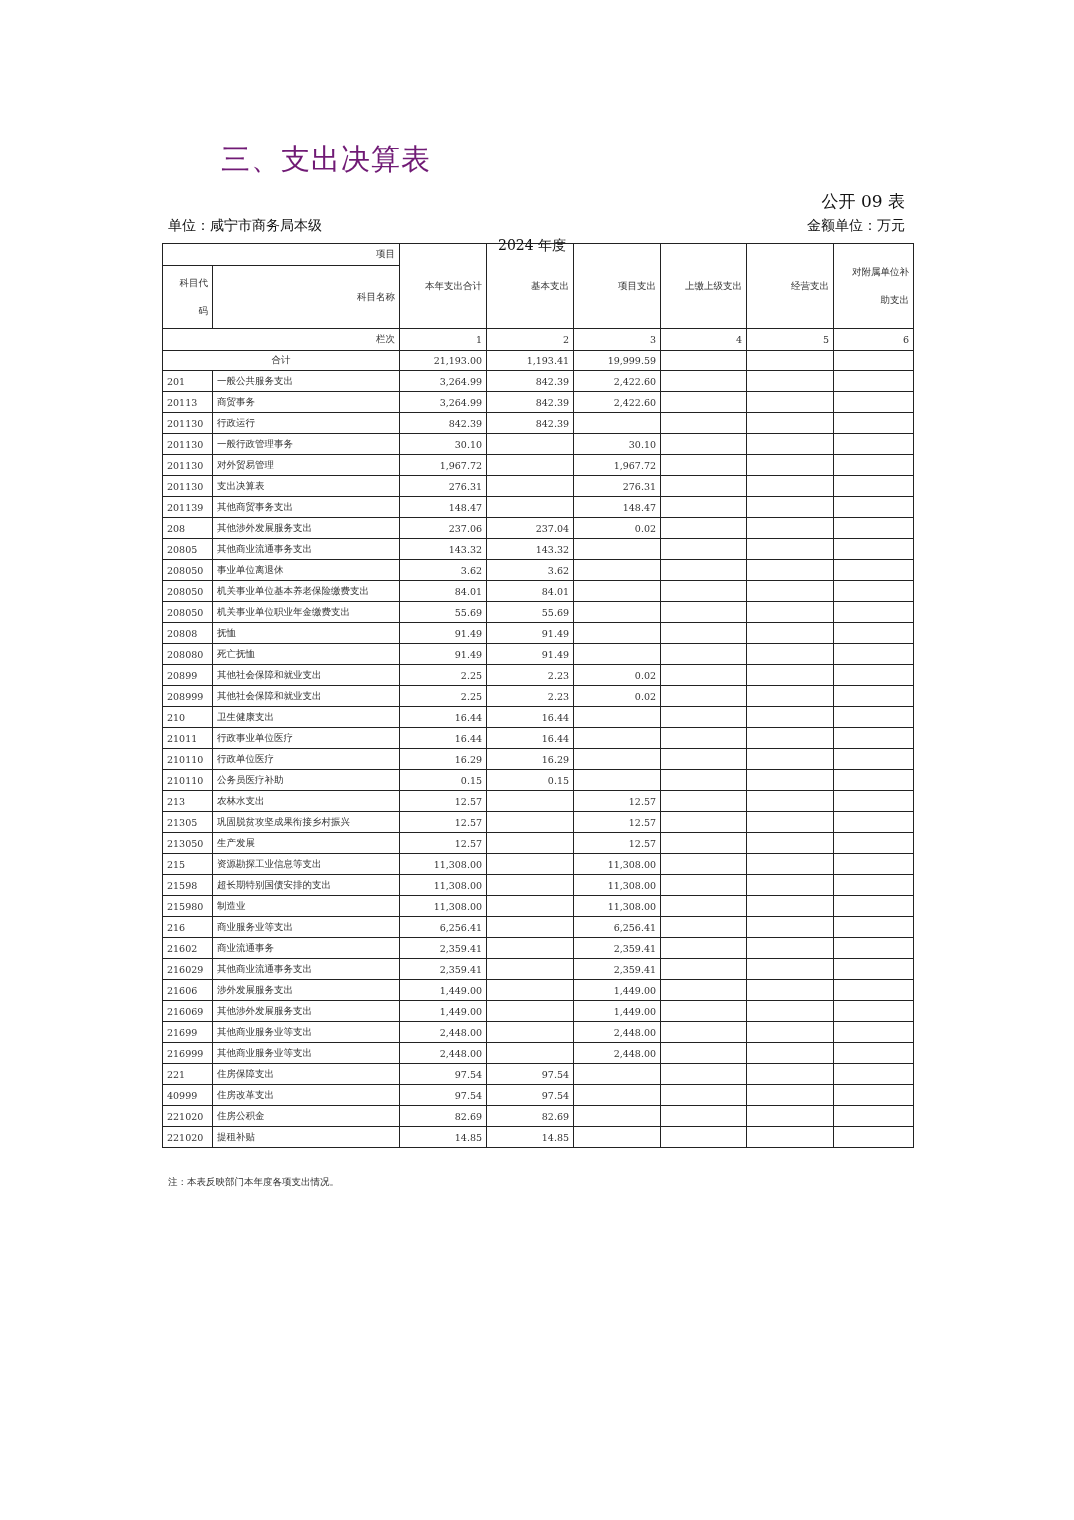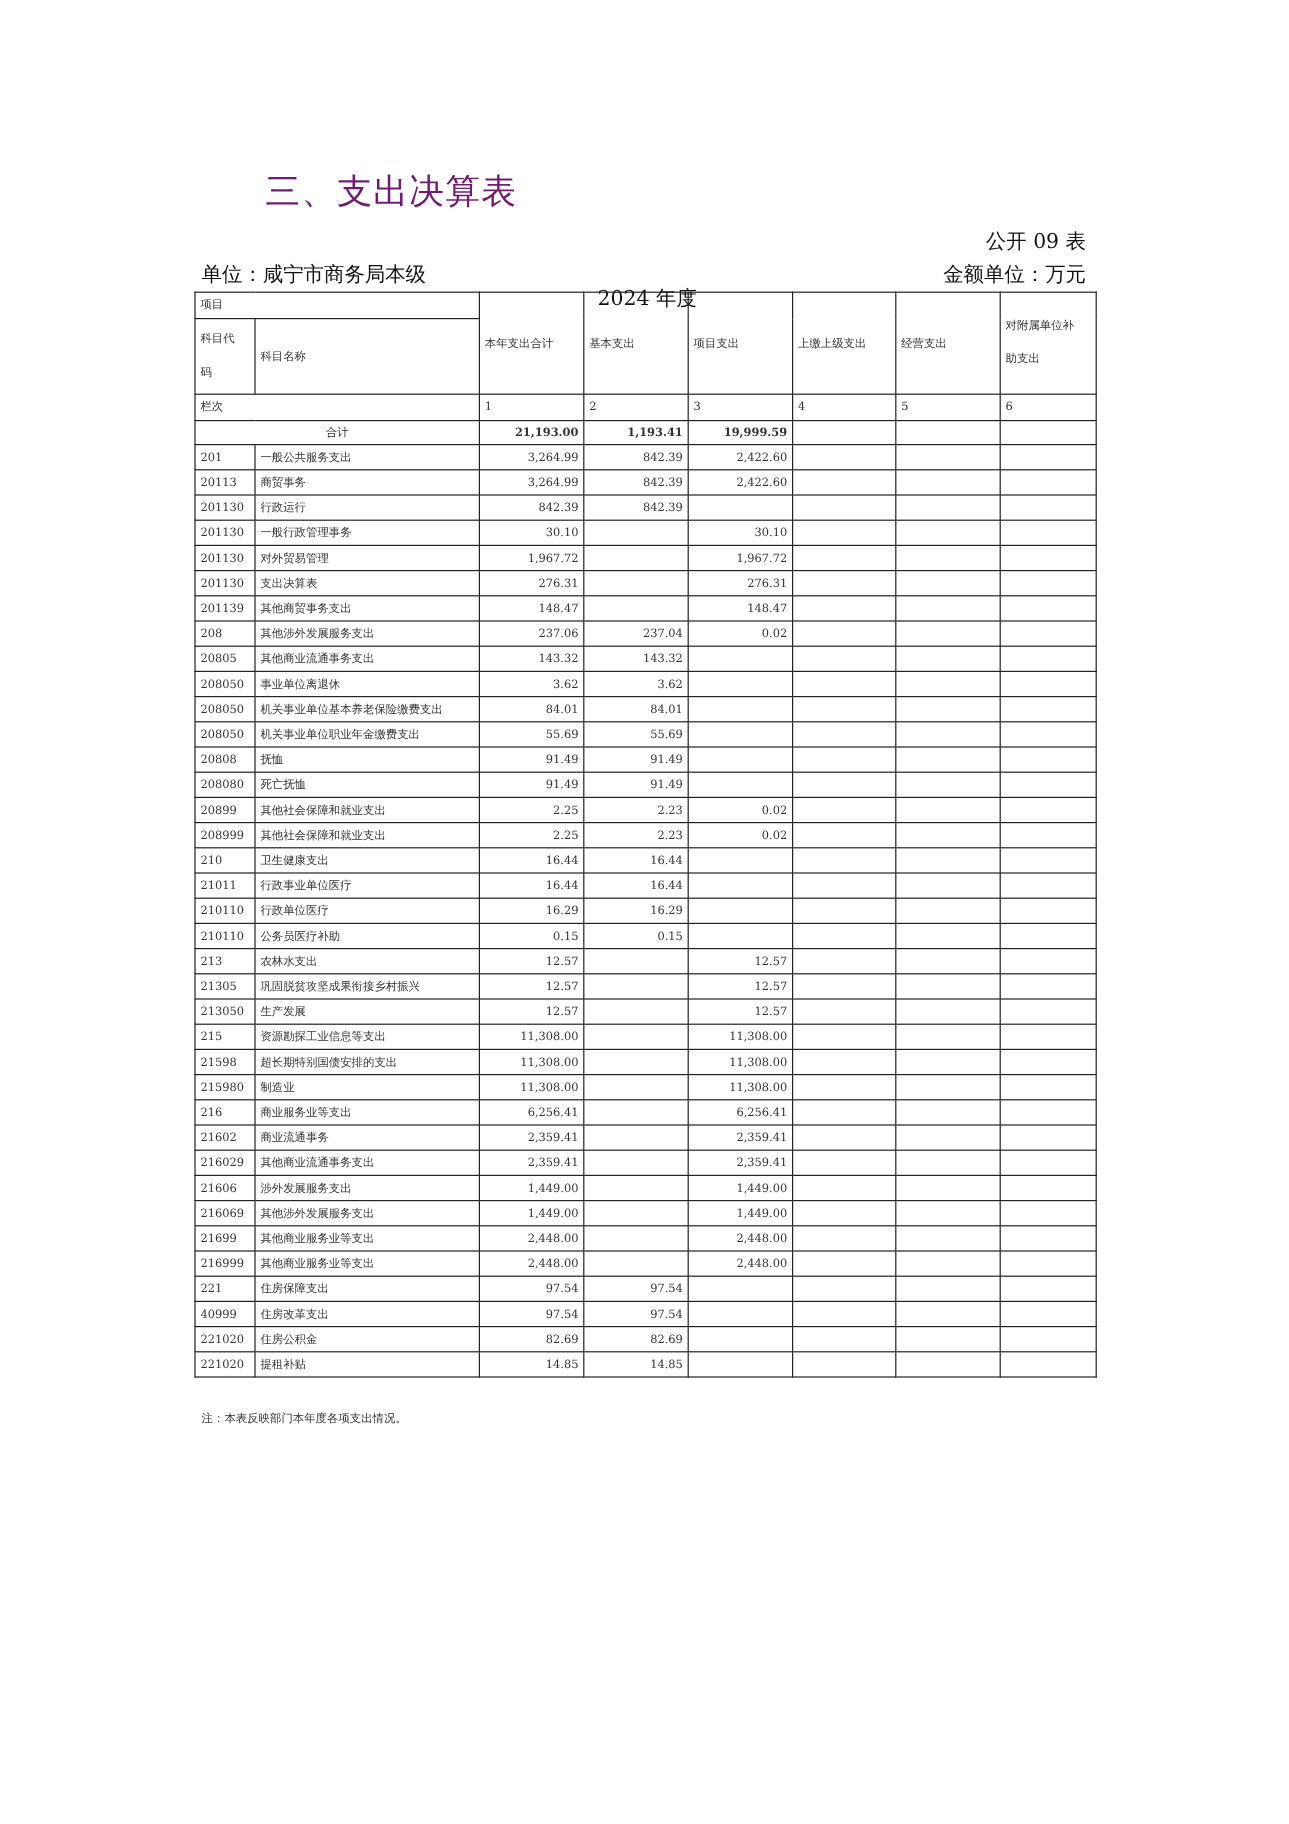--- a/index.html
+++ b/index.html
@@ -1,29 +1,29 @@
 <!DOCTYPE html>
 <html><head>
 <meta charset="utf-8">
 <style>
   html, body { margin: 0; padding: 0; background: #ffffff; }
   body { width: 1074px; height: 1520px; position: relative; font-family: "DejaVu Serif", "Liberation Serif", serif; color: #111; }
   .title { position: absolute; left: 221px; top: 140px; font-size: 29px; font-family: "DejaVu Sans", "Liberation Sans", sans-serif; letter-spacing: 1px; color: #701a75; }
   .form-no { position: absolute; right: 169px; top: 190px; font-size: 17px; }
-  .unit-line { position: absolute; left: 168px; top: 217px; width: 737px; height: 24px; font-size: 17px; }
+  .unit-line { position: absolute; left: 168px; top: 217px; width: 737px; height: 24px; font-size: 14px; }
   .unit-line .unit { position: absolute; left: 0; top: 0; }
   .unit-line .year { position: absolute; left: 330px; top: 0; margin-top: 20px; }
   .unit-line .amt { position: absolute; right: 0; top: 0; }
   table.main { position: absolute; left: 162px; top: 243px; border-collapse: collapse; table-layout: fixed; font-size: 9.5px; }
   table.main td { border: 1.5px solid #222; padding: 0 4px; overflow: hidden; white-space: nowrap; color: #333; }
-  .hdr td { text-align: left; }
+  .hdr td { text-align: right; }
   .c { text-align: center; }
   .r { text-align: right; }
   .l { text-align: left; }
-  .bold { font-weight: bold; color: #000; }
+  .bold { font-weight: normal; color: #000; }
   tr.data td { height: 20px; }
   .note { position: absolute; left: 168px; top: 1176px; font-size: 9.5px; color: #333; }
   .hdr-cell-2line { line-height: 28px; white-space: normal !important; }
 </style>
 </head>
 <body>
 
 <div class="title">三、支出决算表</div>
 <div class="form-no">公开 09 表</div>
 <div class="unit-line">

